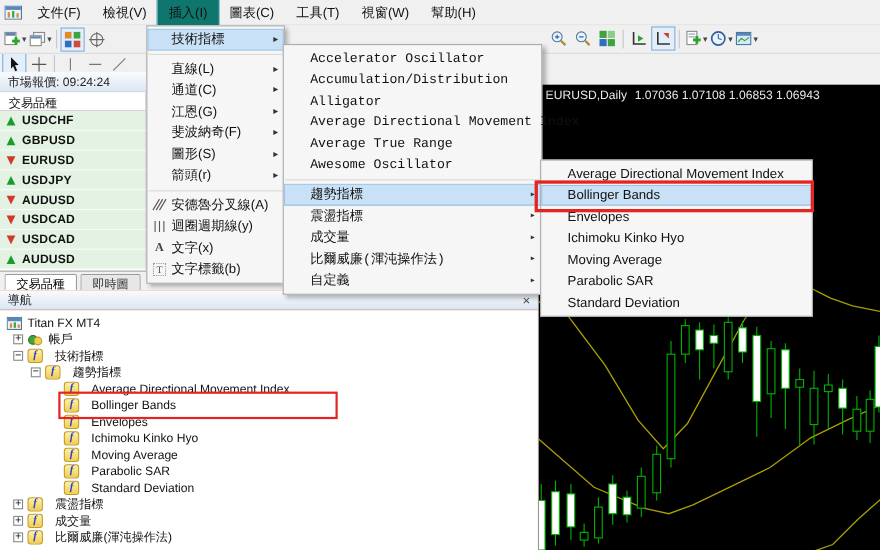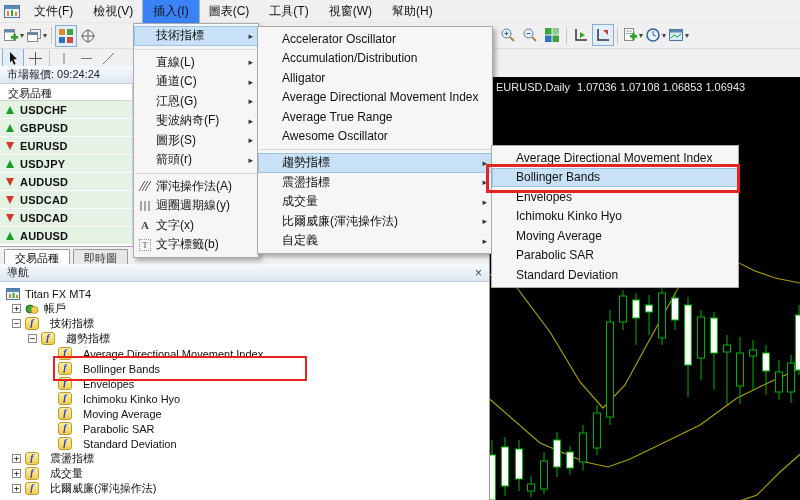--- a/index.html
+++ b/index.html
@@ -3,21 +3,21 @@
 <meta charset="utf-8">
 <style>
   html,body{margin:0;padding:0;background:#666;}
   #app{position:relative;width:800px;height:500px;background:#f0f0f0;overflow:hidden;
        font-family:"Liberation Sans","DejaVu Sans",sans-serif;font-size:12px;color:#111;}
 
   
   #menubar{height:22px;display:flex;align-items:center;background:#f0f0f0;border-bottom:1px solid #e4e4e4;padding-left:3px;text-align:center;}
   .appicon{width:16px;height:13px;margin:0 4px 0 1px;}
   .mb-item{padding:3px 10px;cursor:default;}
-  .mb-item.open{background:#3b82f6;outline:1px solid #90bcd8;}
+  .mb-item.open{background:#0f766e;outline:1px solid #90bcd8;}
 
   
   #toolbar1{height:23px;display:flex;align-items:center;padding:1px 2px;border-bottom:1px solid #dcdcdc;position:relative;background:#f0f0f0;}
   #toolbar2{height:19px;display:flex;align-items:center;padding:0 2px;border-bottom:1px solid #c9c9c9;background:#f0f0f0;}
   .tbtn{height:20px;min-width:20px;display:flex;align-items:center;justify-content:center;border:1px solid transparent;}
   .tbtn.pressed{background:#e2eefa;border:1px solid #86aed6;}
   .tb-sep{width:1px;height:17px;background:#c6c6c6;margin:0 3px;}
   .dd{font-size:8px;color:#444;margin-left:1px;}
   .tb-right{position:absolute;left:497px;top:1px;display:flex;align-items:center;}
 
@@ -63,21 +63,21 @@
 
   
   .menu{position:absolute;background:#f6f6f6;border:1px solid #ababab;box-shadow:3px 3px 4px rgba(0,0,0,.28);z-index:20;padding:2px 0;}
   .menu-item{height:19.5px;display:flex;align-items:center;position:relative;padding-right:16px;}
   .menu-item .mi-gutter{width:22px;display:flex;align-items:center;justify-content:center;flex:none;}
   .menu-item .mi-label{white-space:nowrap;}
   .menu-item.hl{background:#c8e1f6;box-shadow:inset 0 0 0 1px #9cc3e2;}
   .mi-arrow{position:absolute;right:5px;font-size:9px;color:#333;}
   .menu-sep{height:1px;background:#d9d9d9;margin:3px 1px;}
   #menu-insert{left:133px;top:23px;width:124px;}
-  #menu-indicators{left:257px;top:26px;width:234px;}
+  #menu-indicators{left:257px;top:40px;width:234px;font-family:Liberation Mono, monospace;}
   #menu-trend{left:491px;top:145px;width:246px;}
   #menu-indicators .menu-item,#menu-trend .menu-item{padding-left:24px;}
 
   .red-box{position:absolute;border:3px solid #e42420;z-index:30;pointer-events:none;}
   #redbox-menu{left:486px;top:164px;width:248px;height:23px;}
   #redbox-nav{left:53px;top:356px;width:250px;height:21px;border-width:2px;}
 </style>
 </head>
 <body>
 
@@ -498,21 +498,21 @@
       <div class="menu-item">
         <span class="mi-gutter">
           <svg width="14" height="12">
             <g stroke="#555">
               <line x1="1" y1="11" x2="7" y2="1"></line>
               <line x1="4" y1="11" x2="10" y2="1"></line>
               <line x1="7" y1="11" x2="13" y2="1"></line>
             </g>
           </svg>
         </span>
-        <span class="mi-label">渾沌操作法(A)</span>
+        <span class="mi-label">安德魯分叉線(A)</span>
       </div>
       <div class="menu-item">
         <span class="mi-gutter">
           <svg width="14" height="12">
             <g stroke="#555">
               <line x1="3" y1="1" x2="3" y2="11"></line>
               <line x1="7" y1="1" x2="7" y2="11"></line>
               <line x1="11" y1="1" x2="11" y2="11"></line>
             </g>
           </svg>

